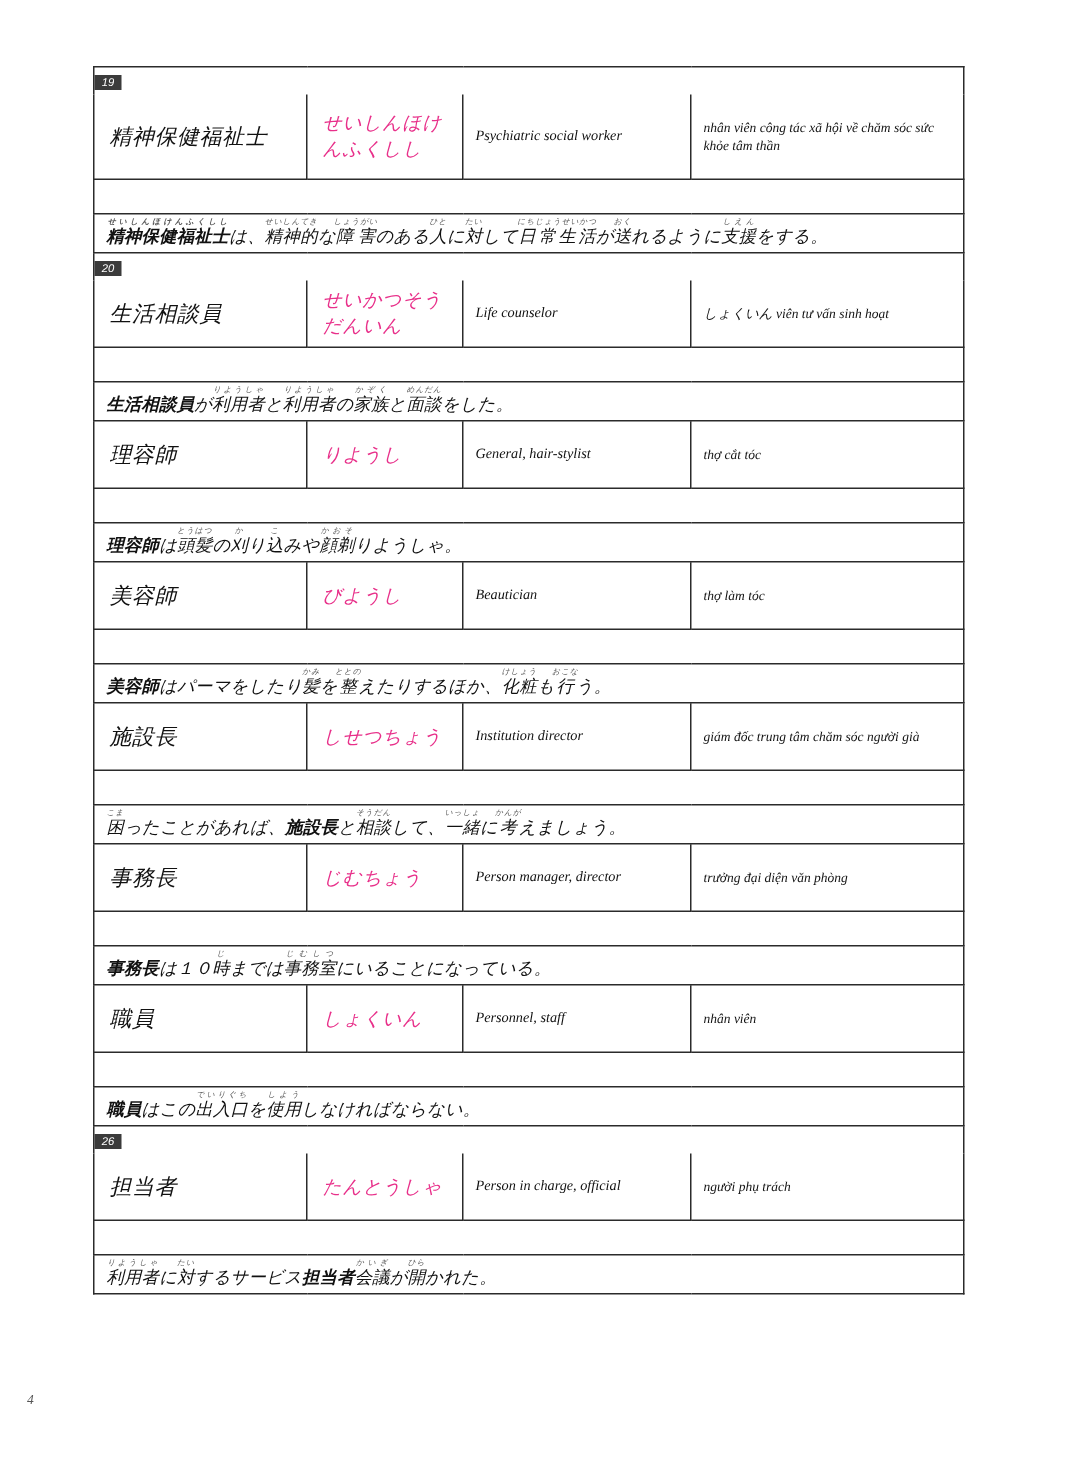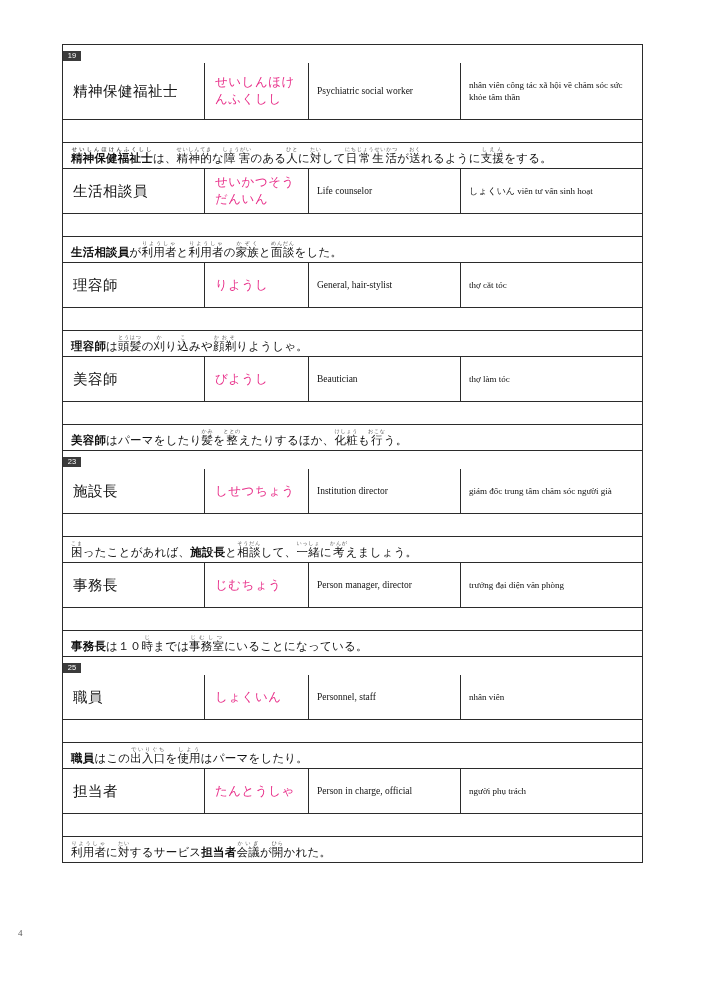--- a/index.html
+++ b/index.html
@@ -13,20 +13,21 @@
     font-family: "Liberation Serif", serif;
     color: #1a1a1a;
     position: relative;
     overflow: hidden;
   }
   .page {
     position: absolute;
     left: 0; top: 0;
     width: 718px;
     height: 981px;
+    font-style: italic;
   }
   .sheet {
     position: absolute;
     left: 62px;
     top: 44px;
     width: 580px;
   }
   table.vocab {
     border-collapse: collapse;
     table-layout: fixed;
@@ -180,20 +181,26 @@
             <td class="cell-kana">せいしんほけんふくしし</td>
             <td class="cell-en">Psychiatric social worker</td>
             <td class="cell-vi">nhân viên công tác xã hội về chăm sóc sức khỏe tâm thần</td>
           </tr>
           <tr class="spacer-row">
             <td colspan="4"></td>
           </tr>
           <tr class="sent-row">
             <td colspan="4"><span class="sentence"><ruby style="font-weight: bold;"><span>精神保健福祉士</span><rt>せいしんほけんふくしし</rt></ruby><span>は、</span><ruby><span>精神的</span><rt>せいしんてき</rt></ruby><span>な</span><ruby><span>障害</span><rt>しょうがい</rt></ruby><span>のある</span><ruby><span>人</span><rt>ひと</rt></ruby><span>に</span><ruby><span>対</span><rt>たい</rt></ruby><span>して</span><ruby><span>日常生活</span><rt>にちじょうせいかつ</rt></ruby><span>が</span><ruby><span>送</span><rt>おく</rt></ruby><span>れるように</span><ruby><span>支援</span><rt>しえん</rt></ruby><span>をする。</span></span></td>
           </tr>
+          <tr class="num-row">
+            <td class="num-cell"><span class="num-badge">20</span></td>
+            <td class="num-blank"></td>
+            <td class="num-blank"></td>
+            <td class="num-blank-last"></td>
+          </tr>
           <tr class="entry-row">
             <td class="cell-word">生活相談員</td>
             <td class="cell-kana">せいかつそうだんいん</td>
             <td class="cell-en">Life counselor</td>
             <td class="cell-vi">しょくいん viên tư vấn sinh hoạt</td>
           </tr>
           <tr class="spacer-row">
             <td colspan="4"></td>
           </tr>
           <tr class="sent-row">
@@ -216,26 +223,20 @@
             <td class="cell-kana">びようし</td>
             <td class="cell-en">Beautician</td>
             <td class="cell-vi">thợ làm tóc</td>
           </tr>
           <tr class="spacer-row">
             <td colspan="4"></td>
           </tr>
           <tr class="sent-row">
             <td colspan="4"><span class="sentence"><span style="font-weight: bold;">美容師</span><span>はパーマをしたり</span><ruby><span>髪</span><rt>かみ</rt></ruby><span>を</span><ruby><span>整</span><rt>ととの</rt></ruby><span>えたりするほか、</span><ruby><span>化粧</span><rt>けしょう</rt></ruby><span>も</span><ruby><span>行</span><rt>おこな</rt></ruby><span>う。</span></span></td>
           </tr>
-          <tr class="num-row">
-            <td class="num-cell"><span class="num-badge">23</span></td>
-            <td class="num-blank"></td>
-            <td class="num-blank"></td>
-            <td class="num-blank-last"></td>
-          </tr>
           <tr class="entry-row">
             <td class="cell-word">施設長</td>
             <td class="cell-kana">しせつちょう</td>
             <td class="cell-en">Institution director</td>
             <td class="cell-vi">giám đốc trung tâm chăm sóc người già</td>
           </tr>
           <tr class="spacer-row">
             <td colspan="4"></td>
           </tr>
           <tr class="sent-row">
@@ -246,37 +247,37 @@
             <td class="cell-kana">じむちょう</td>
             <td class="cell-en">Person manager, director</td>
             <td class="cell-vi">trưởng đại diện văn phòng</td>
           </tr>
           <tr class="spacer-row">
             <td colspan="4"></td>
           </tr>
           <tr class="sent-row">
             <td colspan="4"><span class="sentence"><span style="font-weight: bold;">事務長</span><span>は１０</span><ruby><span>時</span><rt>じ</rt></ruby><span>までは</span><ruby><span>事務室</span><rt>じむしつ</rt></ruby><span>にいることになっている。</span></span></td>
           </tr>
-          <tr class="num-row">
-            <td class="num-cell"><span class="num-badge">25</span></td>
-            <td class="num-blank"></td>
-            <td class="num-blank"></td>
-            <td class="num-blank-last"></td>
-          </tr>
           <tr class="entry-row">
             <td class="cell-word">職員</td>
             <td class="cell-kana">しょくいん</td>
             <td class="cell-en">Personnel, staff</td>
             <td class="cell-vi">nhân viên</td>
           </tr>
           <tr class="spacer-row">
             <td colspan="4"></td>
           </tr>
           <tr class="sent-row">
-            <td colspan="4"><span class="sentence"><span style="font-weight: bold;">職員</span><span>はこの</span><ruby><span>出入口</span><rt>でいりぐち</rt></ruby><span>を</span><ruby><span>使用</span><rt>しよう</rt></ruby><span>はパーマをしたり。</span></span></td>
+            <td colspan="4"><span class="sentence"><span style="font-weight: bold;">職員</span><span>はこの</span><ruby><span>出入口</span><rt>でいりぐち</rt></ruby><span>を</span><ruby><span>使用</span><rt>しよう</rt></ruby><span>しなければならない。</span></span></td>
+          </tr>
+          <tr class="num-row">
+            <td class="num-cell"><span class="num-badge">26</span></td>
+            <td class="num-blank"></td>
+            <td class="num-blank"></td>
+            <td class="num-blank-last"></td>
           </tr>
           <tr class="entry-row">
             <td class="cell-word">担当者</td>
             <td class="cell-kana">たんとうしゃ</td>
             <td class="cell-en">Person in charge, official</td>
             <td class="cell-vi">người phụ trách</td>
           </tr>
           <tr class="spacer-row">
             <td colspan="4"></td>
           </tr>

